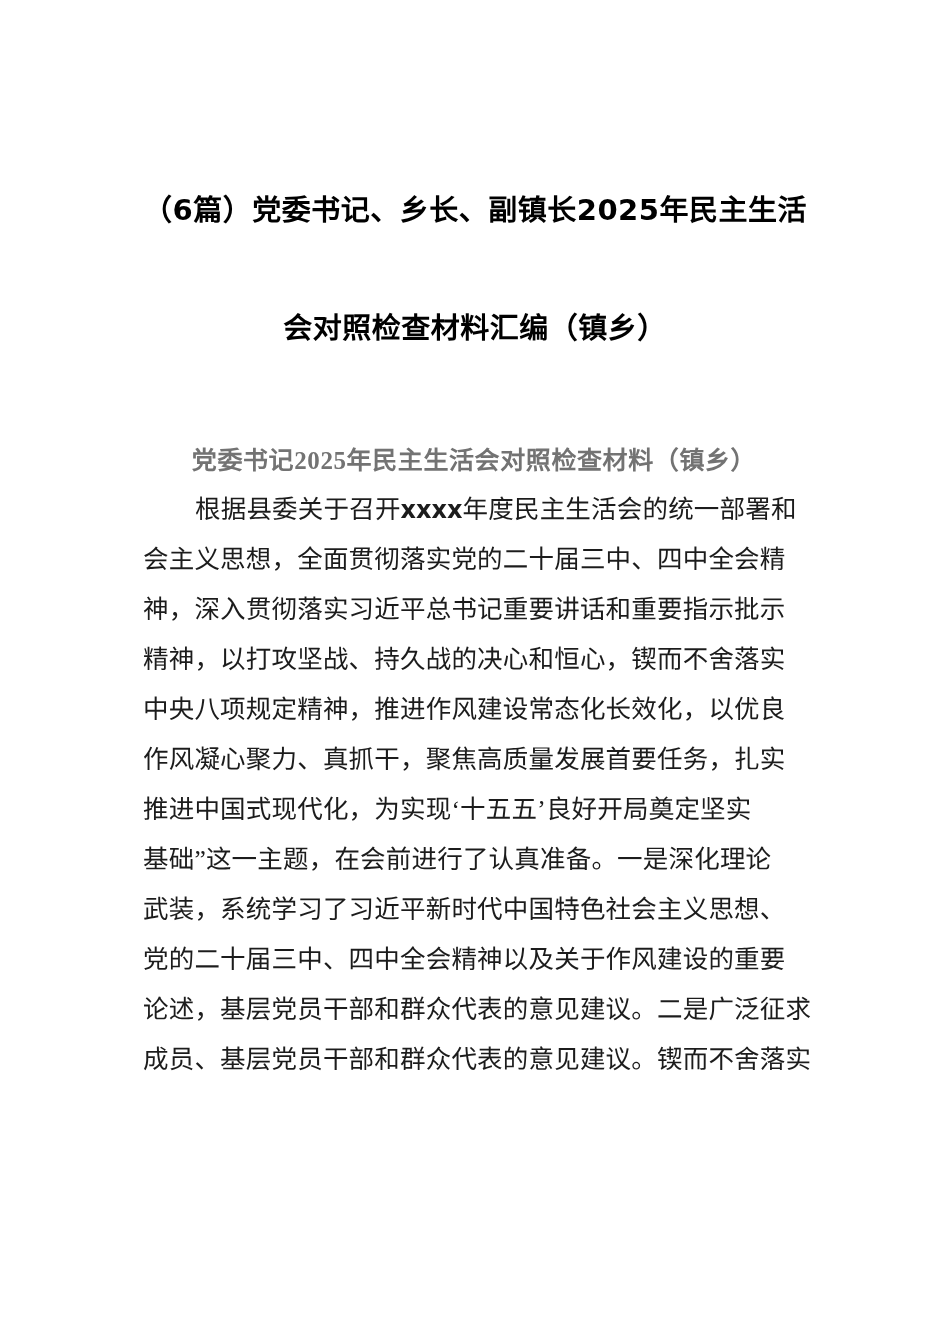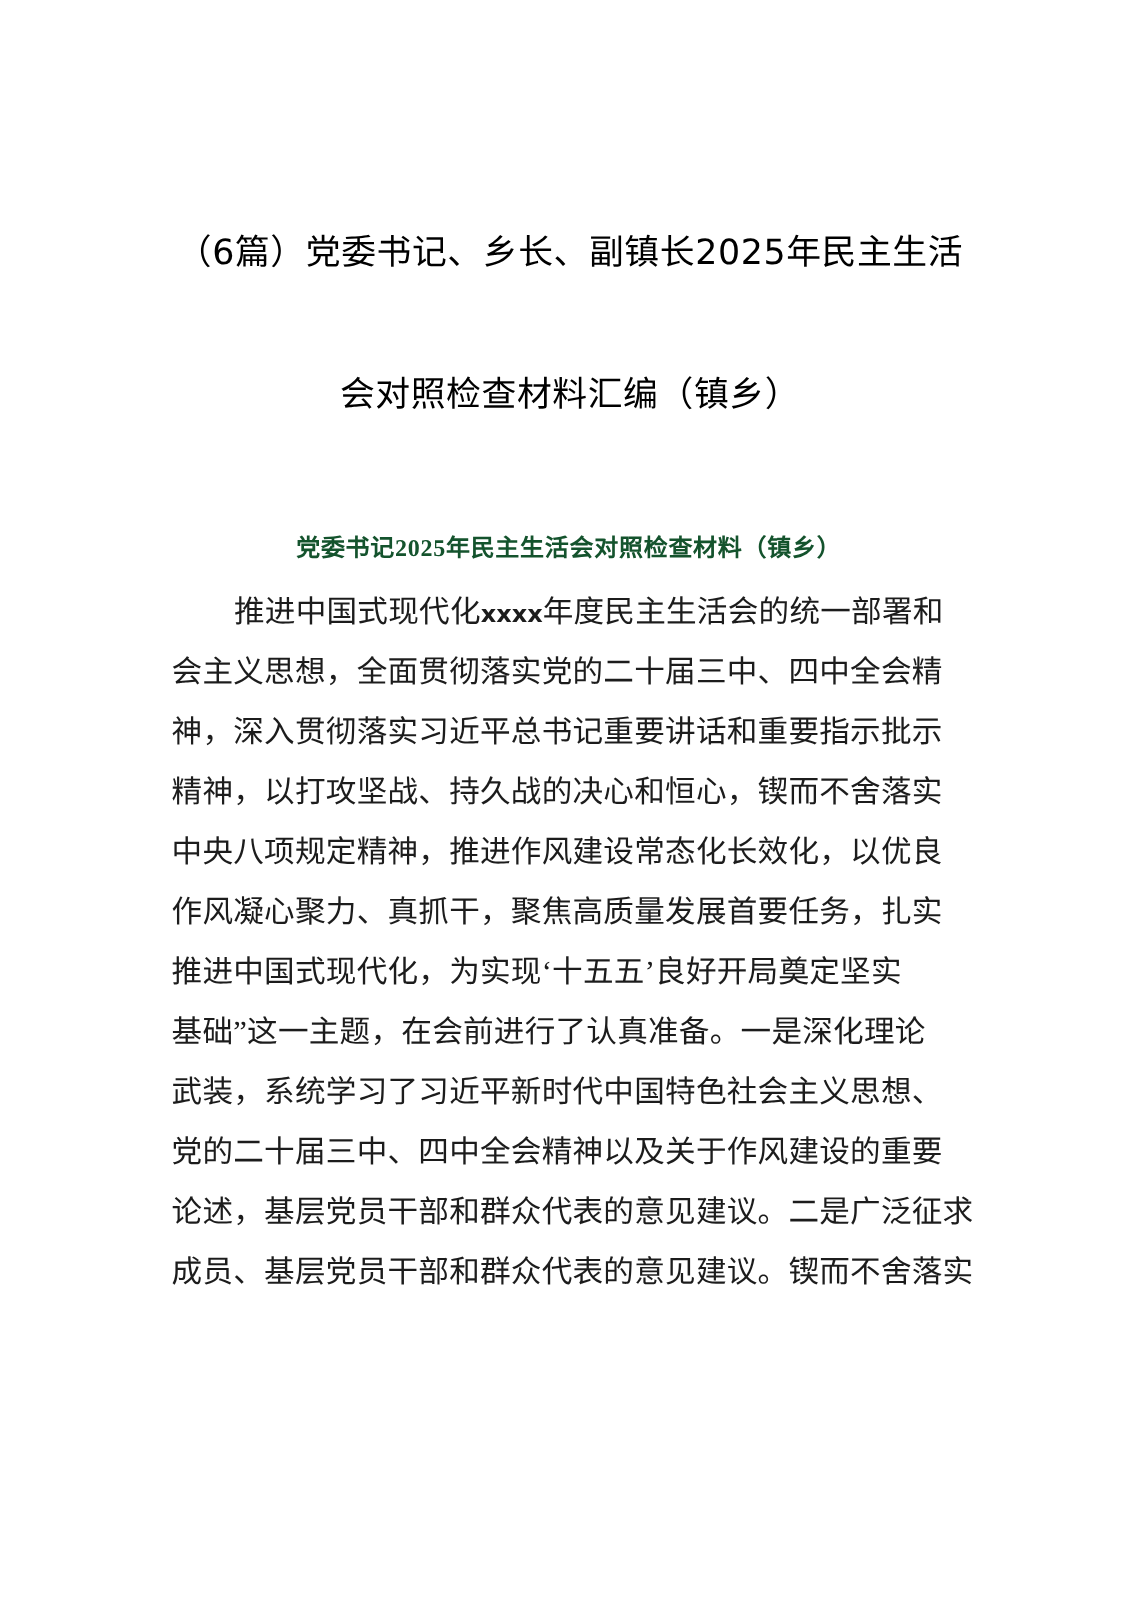--- a/index.html
+++ b/index.html
@@ -21,43 +21,43 @@
   }
 
   
   .doc-title {
     position: absolute;
     left: 72px;
     top: 132px;
     width: 806px;
     text-align: center;
     font-family: "DejaVu Sans", "Liberation Sans", sans-serif;
-    font-weight: 400;
+    font-weight: 700;
     font-size: 29px;
     line-height: 118px;
     letter-spacing: 0.5px;
     color: #000000;
   }
 
   .doc-title .title-line {
     display: block;
     white-space: nowrap;
   }
 
   
   .section-heading {
     position: absolute;
     left: 143px;
     top: 423px;
     width: 662px;
     text-align: center;
-    font-size: 20px;
+    font-size: 25px;
     line-height: 34px;
     letter-spacing: 0.6px;
-    color: #14532d;
+    color: #737373;
     white-space: nowrap;
   }
 
   
   .body-column {
     position: absolute;
     left: 143px;
     top: 485px;
     width: 664px;
   }
@@ -74,40 +74,40 @@
 
   
   .body-line.indent {
     text-indent: 52px;
   }
 
   
   .placeholder-token {
     font-family: "DejaVu Sans", "Liberation Sans", sans-serif;
     font-weight: 700;
-    font-size: 20px;
+    font-size: 24px;
     letter-spacing: 0;
     text-align: center;
   }
 </style>
 </head>
 <body>
 
 <div class="page">
 
   <h1 class="doc-title">
     <span class="title-line">（6篇）党委书记、乡长、副镇长2025年民主生活</span>
     <span class="title-line">会对照检查材料汇编（镇乡）</span>
   </h1>
 
   <h2 class="section-heading">党委书记2025年民主生活会对照检查材料（镇乡）</h2>
 
   <div class="body-column">
 
-    <span class="body-line indent"><span>推进中国式现代化</span><span class="placeholder-token">xxxx</span><span>年度民主生活会的统一部署和</span></span>
+    <span class="body-line indent"><span>根据县委关于召开</span><span class="placeholder-token">xxxx</span><span>年度民主生活会的统一部署和</span></span>
 
     <span class="body-line">会主义思想，全面贯彻落实党的二十届三中、四中全会精</span>
     <span class="body-line">神，深入贯彻落实习近平总书记重要讲话和重要指示批示</span>
     <span class="body-line">精神，以打攻坚战、持久战的决心和恒心，锲而不舍落实</span>
     <span class="body-line">中央八项规定精神，推进作风建设常态化长效化，以优良</span>
     <span class="body-line">作风凝心聚力、真抓干，聚焦高质量发展首要任务，扎实</span>
     <span class="body-line">推进中国式现代化，为实现‘十五五’良好开局奠定坚实</span>
     <span class="body-line">基础”这一主题，在会前进行了认真准备。一是深化理论</span>
     <span class="body-line">武装，系统学习了习近平新时代中国特色社会主义思想、</span>
     <span class="body-line">党的二十届三中、四中全会精神以及关于作风建设的重要</span>

